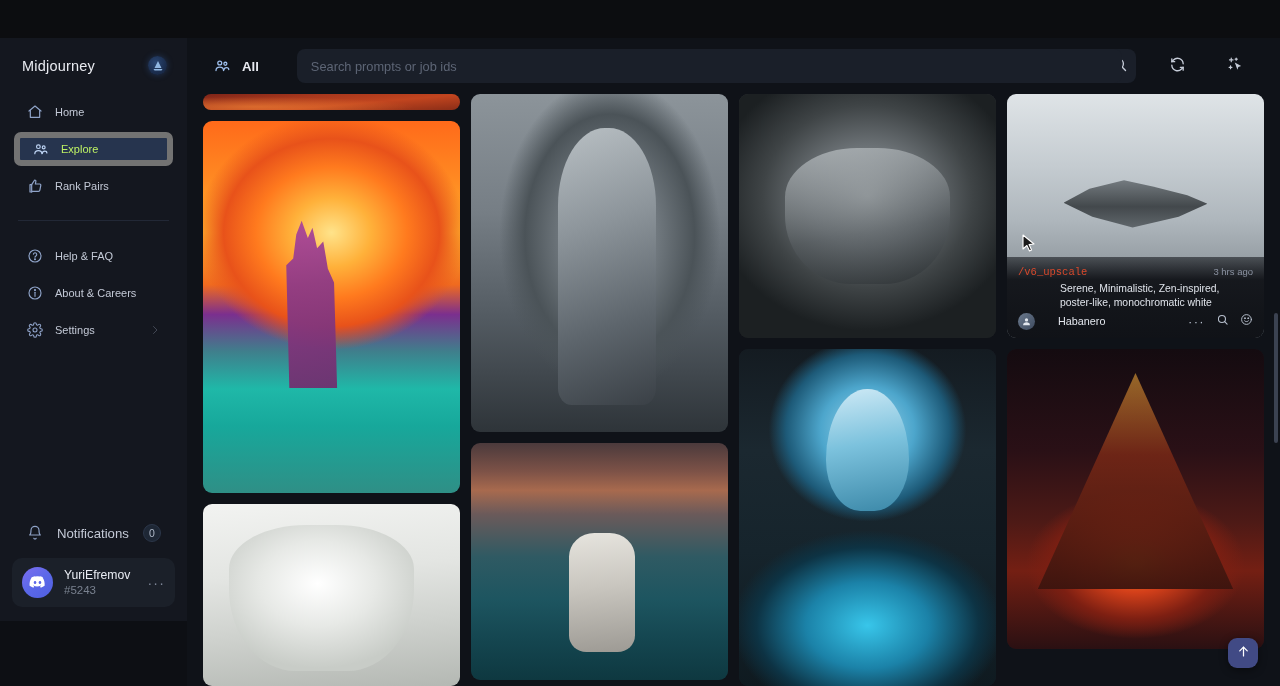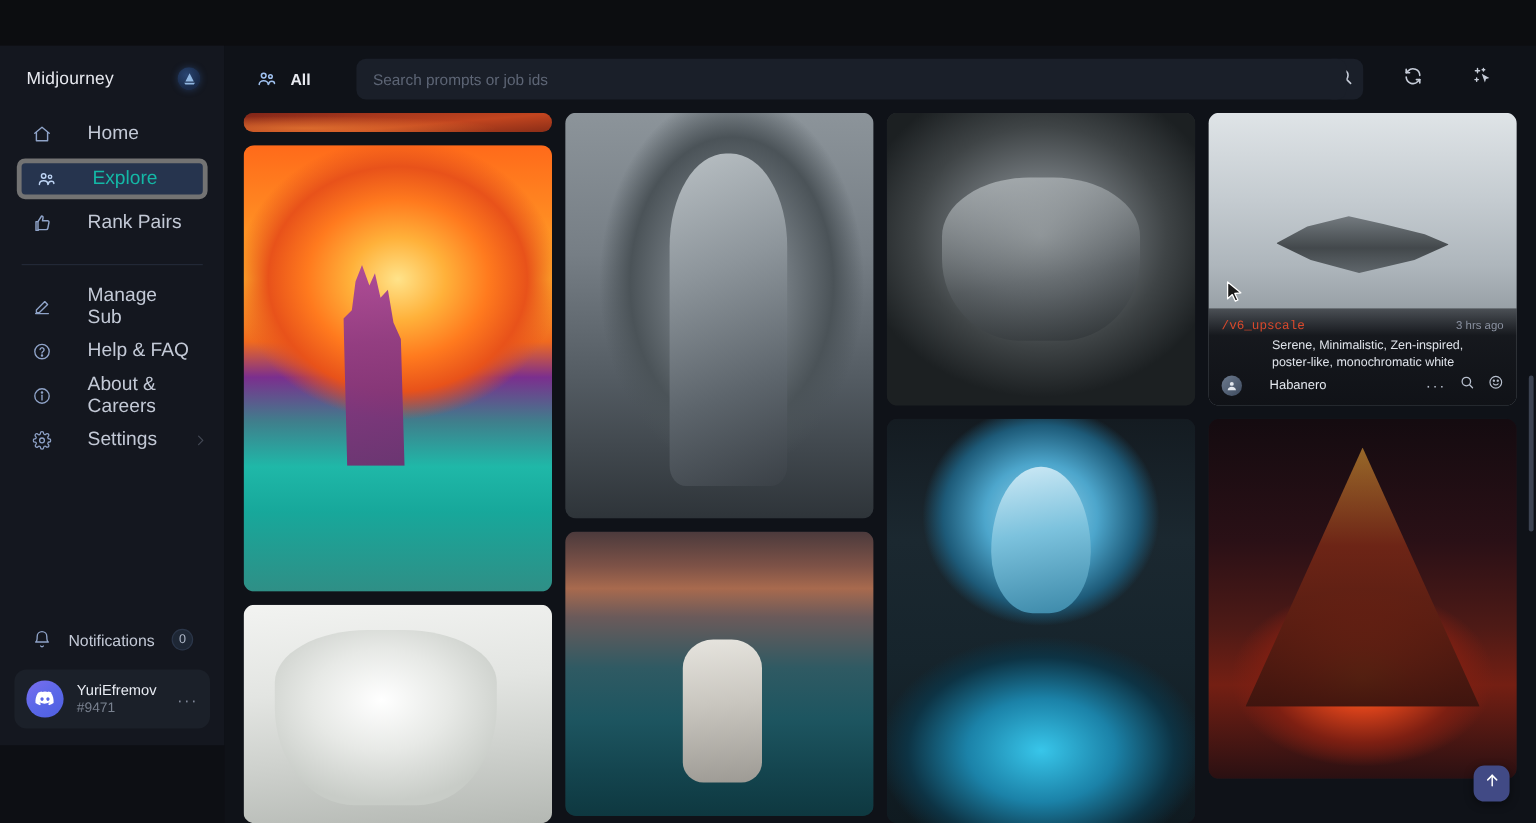--- a/index.html
+++ b/index.html
@@ -30,31 +30,31 @@
   .brand-badge {
     width: 19px; height: 19px; border-radius: 50%;
     background: radial-gradient(circle at 40% 35%, #2a4673 0%, #1b2d4d 60%, #16213a 100%);
     display: flex; align-items: center; justify-content: center;
     box-shadow: 0 0 6px rgba(60,110,190,.35);
   }
   .brand-badge svg { display: block; }
 
   .nav-group { padding: 4px 14px 0 14px; }
   .nav-item {
-    display: flex; align-items: center; gap: 30px;
+    display: flex; align-items: center; gap: 12px;
     height: 34px; padding: 0 12px; border-radius: 7px;
-    color: #c3c9d6; font-size: 16px; cursor: pointer;
+    color: #c3c9d6; font-size: 11px; cursor: pointer;
     margin-bottom: 3px; position: relative;
   }
   .nav-item .ico { width: 17px; height: 17px; flex: 0 0 17px; display: flex; align-items: center; justify-content: center; }
   .nav-item svg { display: block; }
   .nav-item.active {
     background: #26344e;
-    border: 4px solid #737373;
-    color: #14b8a6;
+    border: 6px solid #737373;
+    color: #bef264;
   }
   .nav-chevron { margin-left: auto; opacity: .45; display: flex; }
 
   .divider {
     height: 1px; background: #222836; margin: 14px 18px 14px 18px;
   }
   .spacer { flex: 1 1 auto; }
 
   
   .notif-row {
@@ -303,29 +303,20 @@
             <path d="M7 10H4.5v11H7"></path>
           </svg>
         </span>
         <span>Rank Pairs</span>
       </div>
     </nav>
 
     <div class="divider"></div>
 
     <nav class="nav-group">
-      <div class="nav-item">
-        <span class="ico">
-          <svg width="16" height="16" viewBox="0 0 24 24" fill="none" stroke="#8fa3c8" stroke-width="1.7" stroke-linecap="round" stroke-linejoin="round">
-            <path d="M4 20h16"></path>
-              <path d="M5 15.5V19h3.5L19 8.5 15.5 5 5 15.5z"></path>
-          </svg>
-        </span>
-        <span>Manage Sub</span>
-      </div>
 
       <div class="nav-item">
         <span class="ico">
           <svg width="16" height="16" viewBox="0 0 24 24" fill="none" stroke="#8fa3c8" stroke-width="1.7" stroke-linecap="round" stroke-linejoin="round">
             <circle cx="12" cy="12" r="9"></circle>
               <path d="M9.6 9.4a2.5 2.5 0 114.1 2.2c-.9.7-1.7 1.1-1.7 2.2"></path>
               <circle cx="12" cy="17" r=".7" fill="#8fa3c8"></circle>
           </svg>
         </span>
         <span>Help &amp; FAQ</span>
@@ -372,21 +363,21 @@
     </div>
 
     <div class="user-card">
       <span class="avatar">
         <svg width="19" height="19" viewBox="0 0 24 24" fill="#ffffff">
           <path d="M19.3 5.3A16 16 0 0015.5 4l-.3.5a12 12 0 00-6.4 0L8.5 4a16 16 0 00-3.8 1.3C2.3 9 1.7 12.6 2 16.1a16 16 0 004.8 2.4l1-1.6c-.6-.2-1.1-.5-1.6-.8l.4-.3a11.4 11.4 0 009.8 0l.4.3c-.5.3-1 .6-1.6.8l1 1.6a16 16 0 004.8-2.4c.4-4-.6-7.6-2.7-10.8zM8.9 14c-.9 0-1.7-.9-1.7-1.9s.8-1.9 1.7-1.9 1.7.9 1.7 1.9S9.8 14 8.9 14zm6.2 0c-.9 0-1.7-.9-1.7-1.9s.8-1.9 1.7-1.9 1.7.9 1.7 1.9-.8 1.9-1.7 1.9z"></path>
         </svg>
       </span>
       <span class="user-meta">
         <span class="user-name">YuriEfremov</span>
-        <span class="user-tag">#9471</span>
+        <span class="user-tag">#5243</span>
       </span>
       <span class="user-more">···</span>
     </div>
   </aside>
 
   <main class="main">
 
     <div class="toolbar">
       <div class="filter-chip">
         <span class="ico" style="display:flex;">

